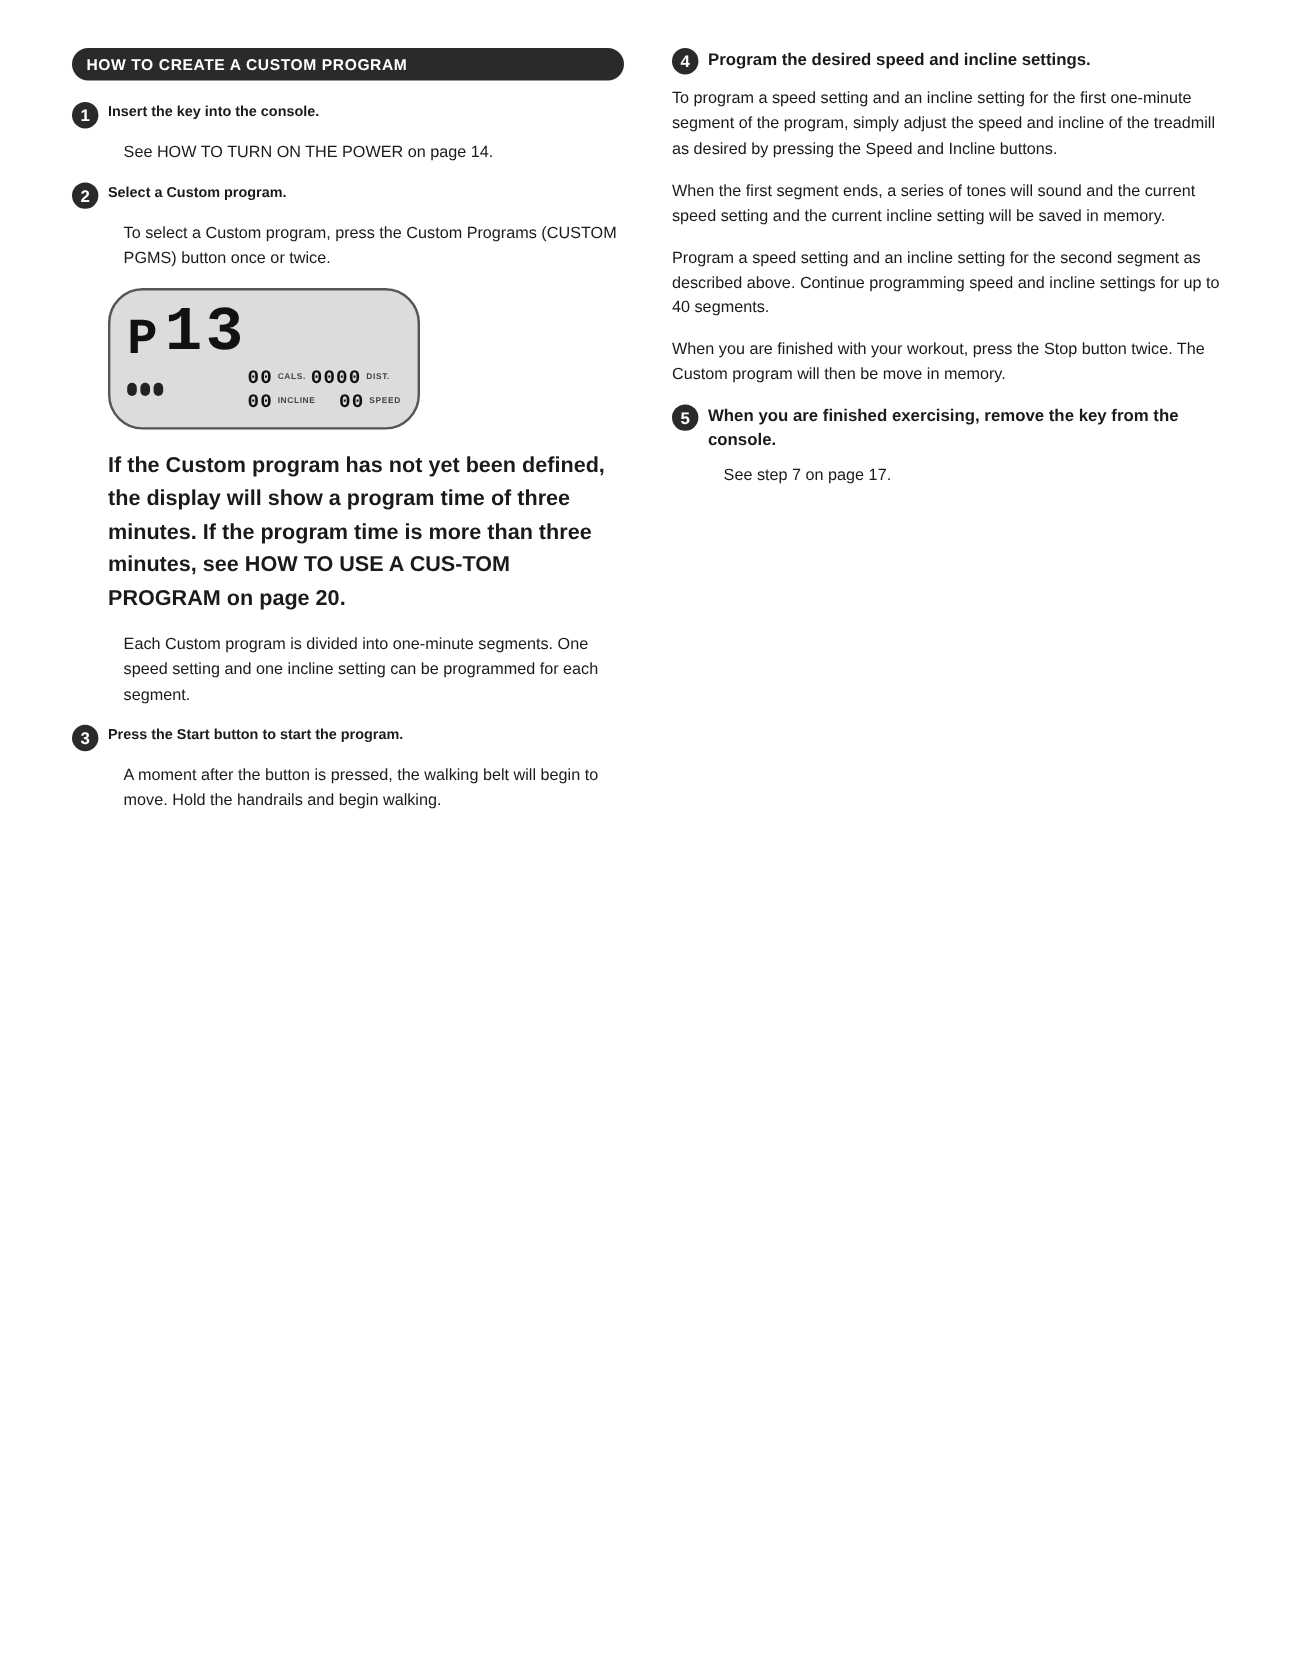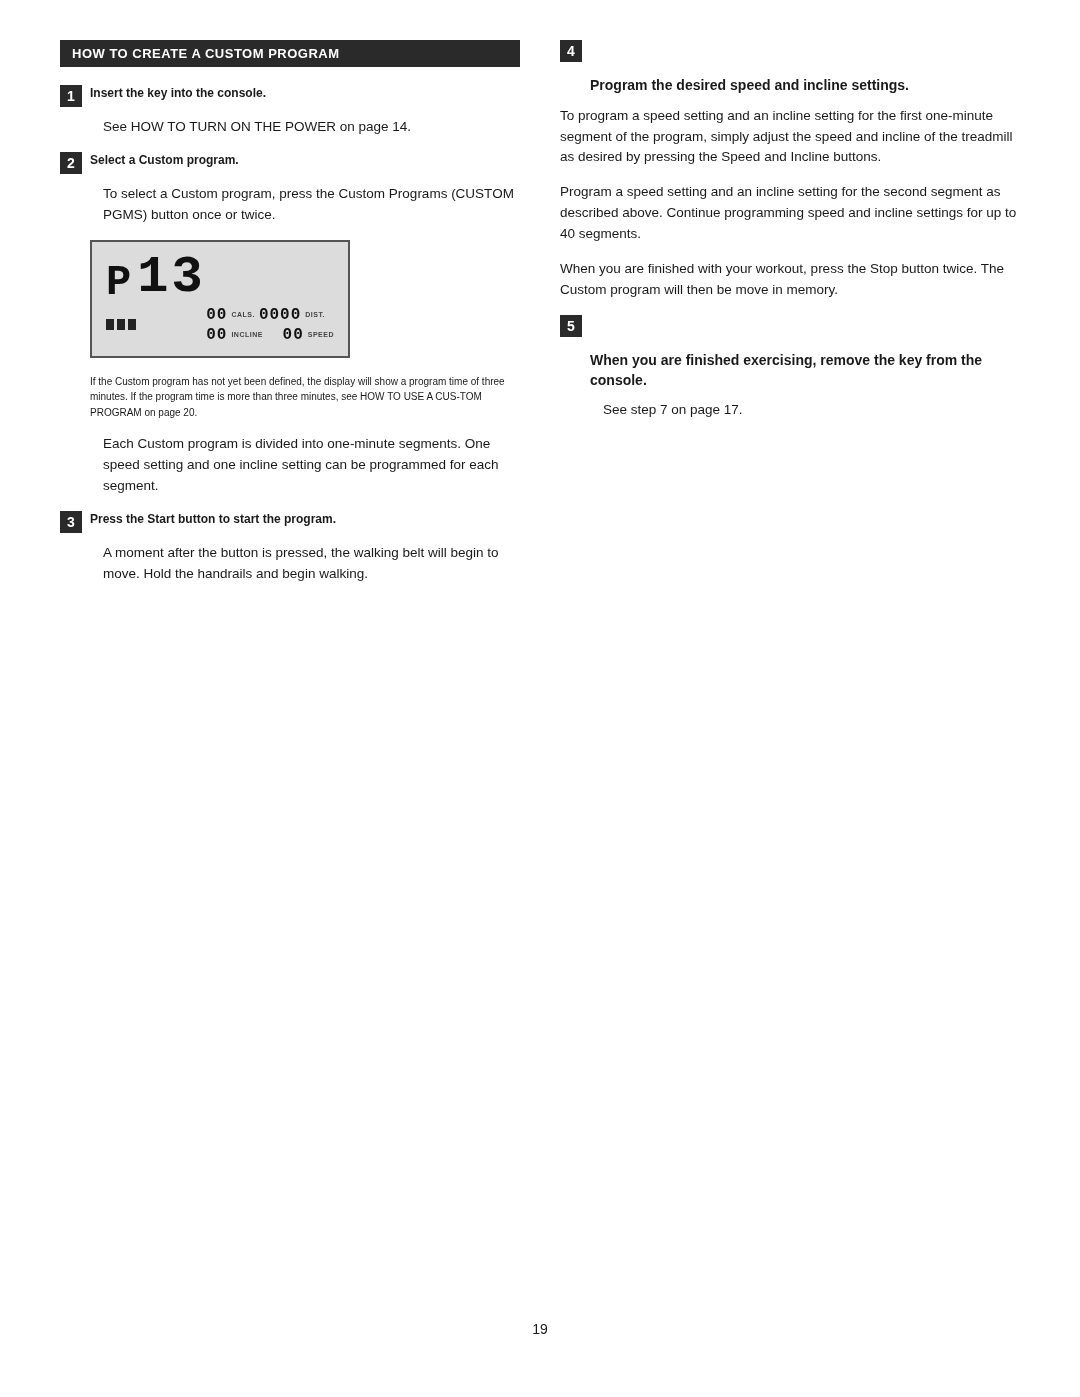--- a/index.html
+++ b/index.html
@@ -1,15 +1,15 @@
 <!DOCTYPE html>
 <html><head>
   <meta charset="utf-8">
   <style>
-    * { margin: 0; padding: 0; box-sizing: border-box; }
+    * { margin: 0; padding: 0; box-sizing: border-box; border-radius: 29px; }
 
     body {
       background: #ffffff;
       font-family: Arial, Helvetica, sans-serif;
       font-size: 14px;
       color: #1a1a1a;
       width: 1080px;
       min-height: 1397px;
       position: relative;
     }
@@ -83,22 +83,22 @@
       margin-left: 43px;
       margin-top: 6px;
       margin-bottom: 14px;
       font-size: 13.5px;
       line-height: 1.55;
       color: #1a1a1a;
     }
 
     
     .warning-text {
-      font-weight: normal;
-      font-size: 10px;
+      font-weight: bold;
+      font-size: 18px;
       line-height: 1.55;
       margin-left: 30px;
       margin-bottom: 14px;
     }
 
     
     .page-number {
       text-align: center;
       font-size: 14px;
       margin-top: 30px;
@@ -123,21 +123,20 @@
       align-items: center;
       justify-content: center;
       flex-shrink: 0;
       margin-right: 8px;
     }
 
     .step4-title {
       font-weight: bold;
       font-size: 14px;
       line-height: 1.4;
-      margin-top: 36px;
     }
 
     .para {
       font-size: 13.5px;
       line-height: 1.55;
       margin-bottom: 14px;
       color: #1a1a1a;
     }
 
     .step5-header {
@@ -297,26 +296,26 @@
     </div>
 
     <div class="col-right">
 
       <div class="step4-header">
         <div class="step4-number">4</div>
         <div class="step4-title">Program the desired speed and incline settings.</div>
       </div>
 
       <div class="para">To program a speed setting and an incline setting for the first one-minute segment of the program, simply adjust the speed and incline of the treadmill as desired by pressing the Speed and Incline buttons.</div>
+      <div class="para">When the first segment ends, a series of tones will sound and the current speed setting and the current incline setting will be saved in memory.</div>
       <div class="para">Program a speed setting and an incline setting for the second segment as described above. Continue programming speed and incline settings for up to 40 segments.</div>
       <div class="para">When you are finished with your workout, press the Stop button twice. The Custom program will then be move in memory.</div>
 
       <div class="step5-header">
         <div class="step4-number">5</div>
         <div class="step4-title">When you are finished exercising, remove the key from the console.</div>
       </div>
       <div class="step-body">See step 7 on page 17.</div>
 
     </div>
   </div>
 
-  <div class="page-number">19</div>
 </div>
 
 </body></html>

